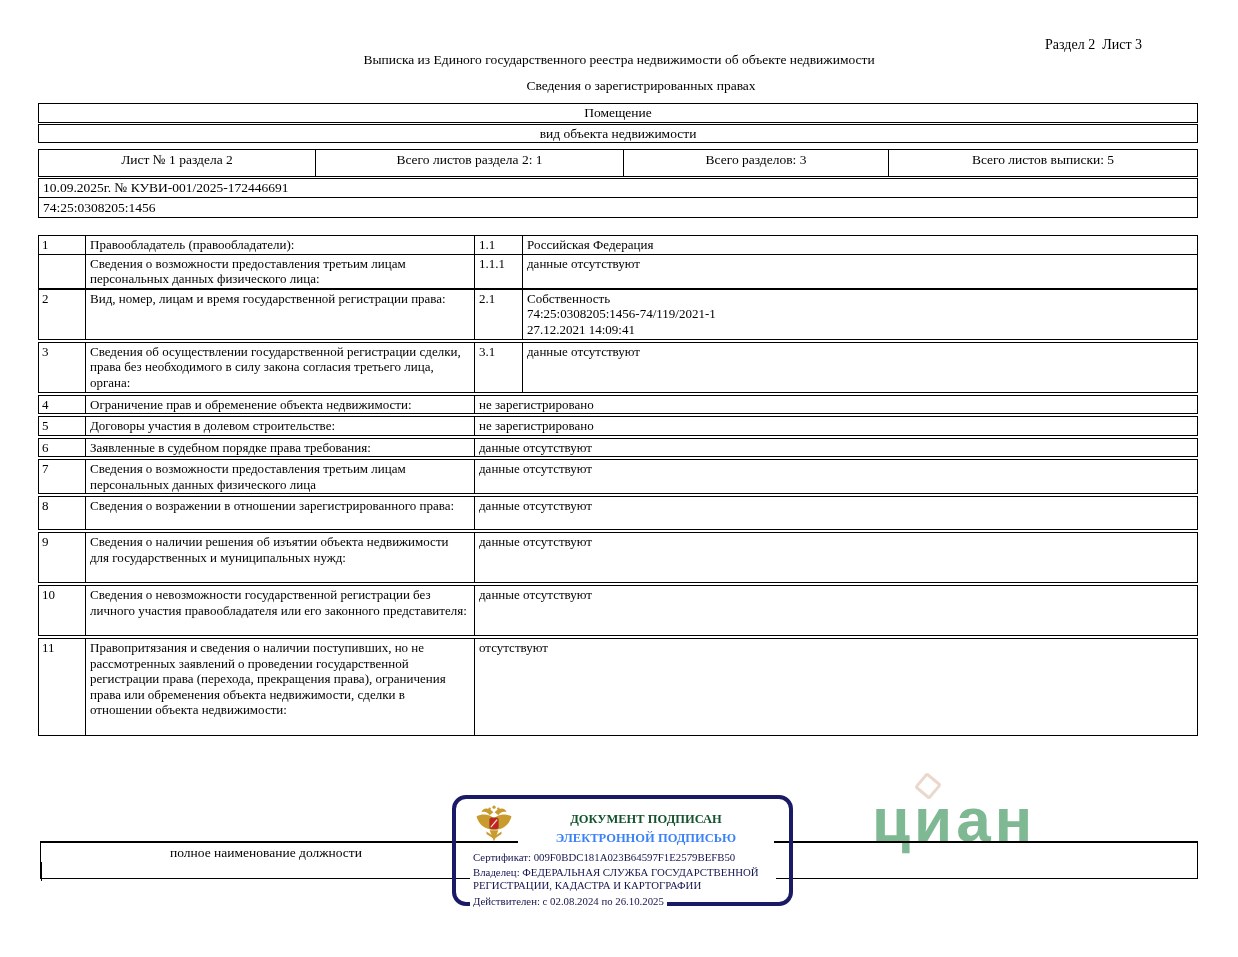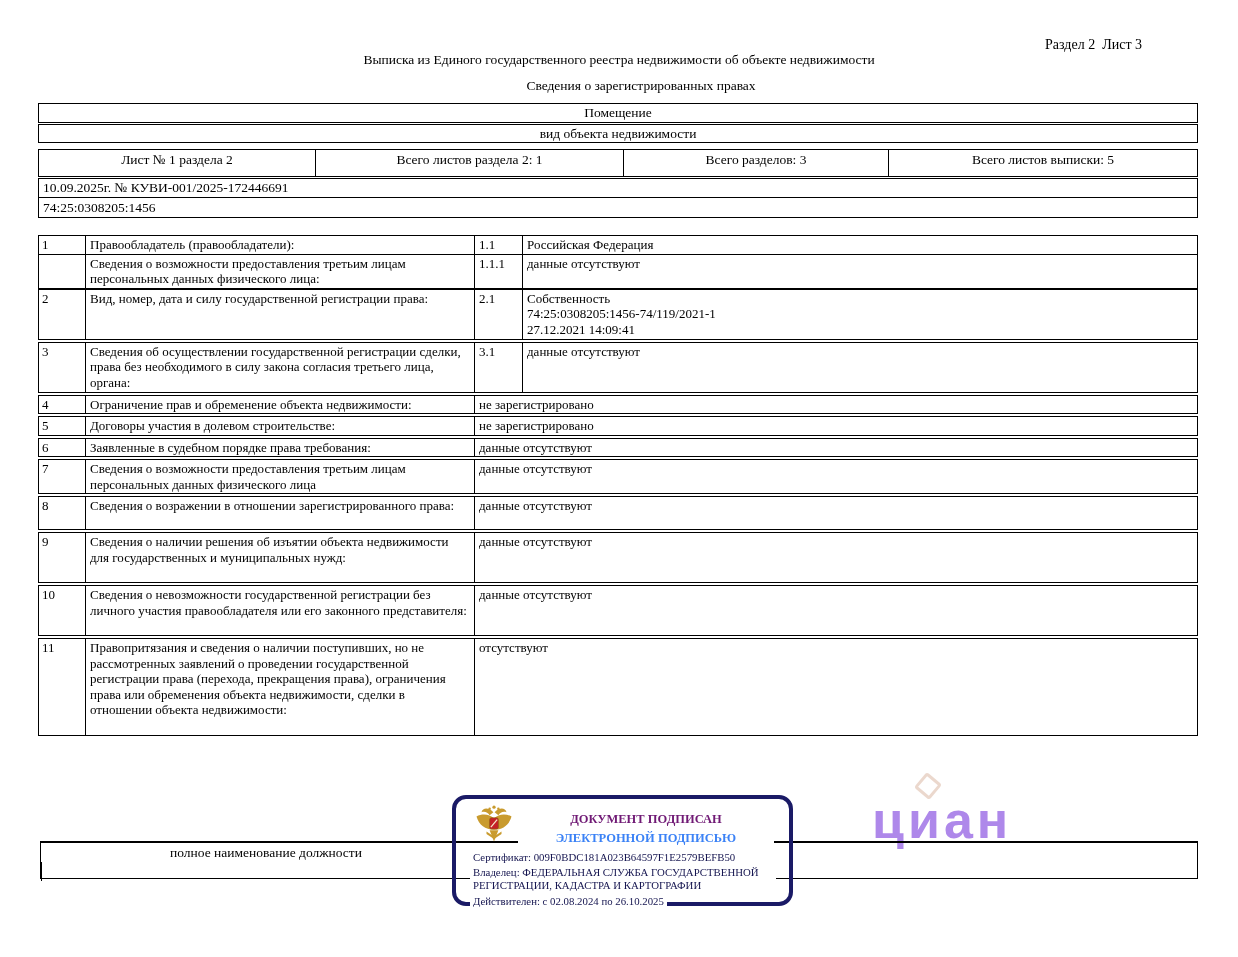--- a/index.html
+++ b/index.html
@@ -38,28 +38,28 @@
   .mh1{min-height:17px;} .mh2{min-height:32px;} .mh3{min-height:49px;} .mh6{min-height:96px;}
 
   .sigtable{position:absolute;left:40px;top:841px;width:1158px;height:38px;border:1px solid #000;box-sizing:border-box;display:flex;flex-direction:column;z-index:1;background:transparent;}
   .sigrow{display:flex;flex:1;}
   .sigrow.bottom{border-top:1px solid #000;flex-direction:column;}
   .sigcell{box-sizing:border-box;text-align:center;line-height:19px;font-size:13.5px;}
   .sc-left{width:450px;}
   .sc-mid{width:325px;border-left:1px solid #000;}
   .sc-right{flex:1;border-left:1px solid #000;}
 
-  .watermark{position:absolute;left:872px;top:780px;z-index:0;color:#6d28d9;opacity:.55;
-    font-family:"Liberation Sans","DejaVu Sans",sans-serif;font-weight:bold;font-size:52px;letter-spacing:4px;line-height:80px;}
+  .watermark{position:absolute;left:872px;top:780px;z-index:0;color:#15803d;opacity:.55;
+    font-family:"Liberation Sans","DejaVu Sans",sans-serif;font-weight:bold;font-size:62px;letter-spacing:4px;line-height:80px;}
   .watermark .mark{position:absolute;left:46px;top:-4px;width:14px;height:14px;border:3px solid #dcb9a6;transform:rotate(40deg);border-radius:3px;}
 
   .stamp{position:absolute;left:452px;top:795px;width:341px;height:111px;box-sizing:border-box;
     border:4px solid #1a1a66;border-radius:14px;background:transparent;z-index:5;}
   .stamp .eagle{position:absolute;left:18px;top:4px;width:40px;height:42px;}
-  .stamp .t1{position:absolute;left:62px;top:13px;width:250px;text-align:center;font-size:12.5px;font-weight:bold;color:#701a75;background:#fff;padding:0 3px;}
+  .stamp .t1{position:absolute;left:62px;top:13px;width:250px;text-align:center;font-size:12.5px;font-weight:bold;color:#14532d;background:#fff;padding:0 3px;}
   .stamp .t2{position:absolute;left:62px;top:32px;width:250px;text-align:center;font-size:12.5px;font-weight:bold;color:#3b82f6;background:#fff;padding:0 3px;}
   .stamp .sline{position:absolute;left:14px;font-size:10.8px;color:#14144f;background:#fff;padding:0 3px;line-height:13px;}
   .l1{top:52px;} .l2{top:67px;width:300px;} .l4{top:96px;}
 </style>
 </head>
 <body>
 
 <div class="page">
 
   <div class="corner">Раздел 2  Лист 3</div>
@@ -93,21 +93,21 @@
       <div class="inner">
         <div class="c c-num"></div>
         <div class="c c-label mh2">Сведения о возможности предоставления третьим лицам персональных данных физического лица:</div>
         <div class="c c-sub">1.1.1</div>
         <div class="c c-val">данные отсутствуют</div>
       </div>
     </div>
 
     <div class="rrow">
       <div class="c c-num">2</div>
-      <div class="c c-label mh3">Вид, номер, дата и силу государственной регистрации права:</div>
+      <div class="c c-label mh3">Вид, номер, лицам и время государственной регистрации права:</div>
       <div class="c c-sub">2.1</div>
       <div class="c c-val">Собственность
 74:25:0308205:1456-74/119/2021-1
 27.12.2021 14:09:41</div>
     </div>
 
     <div class="rrow">
       <div class="c c-num">3</div>
       <div class="c c-label mh3">Сведения об осуществлении государственной регистрации сделки, права без необходимого в силу закона согласия третьего лица, органа:</div>
       <div class="c c-sub">3.1</div>

